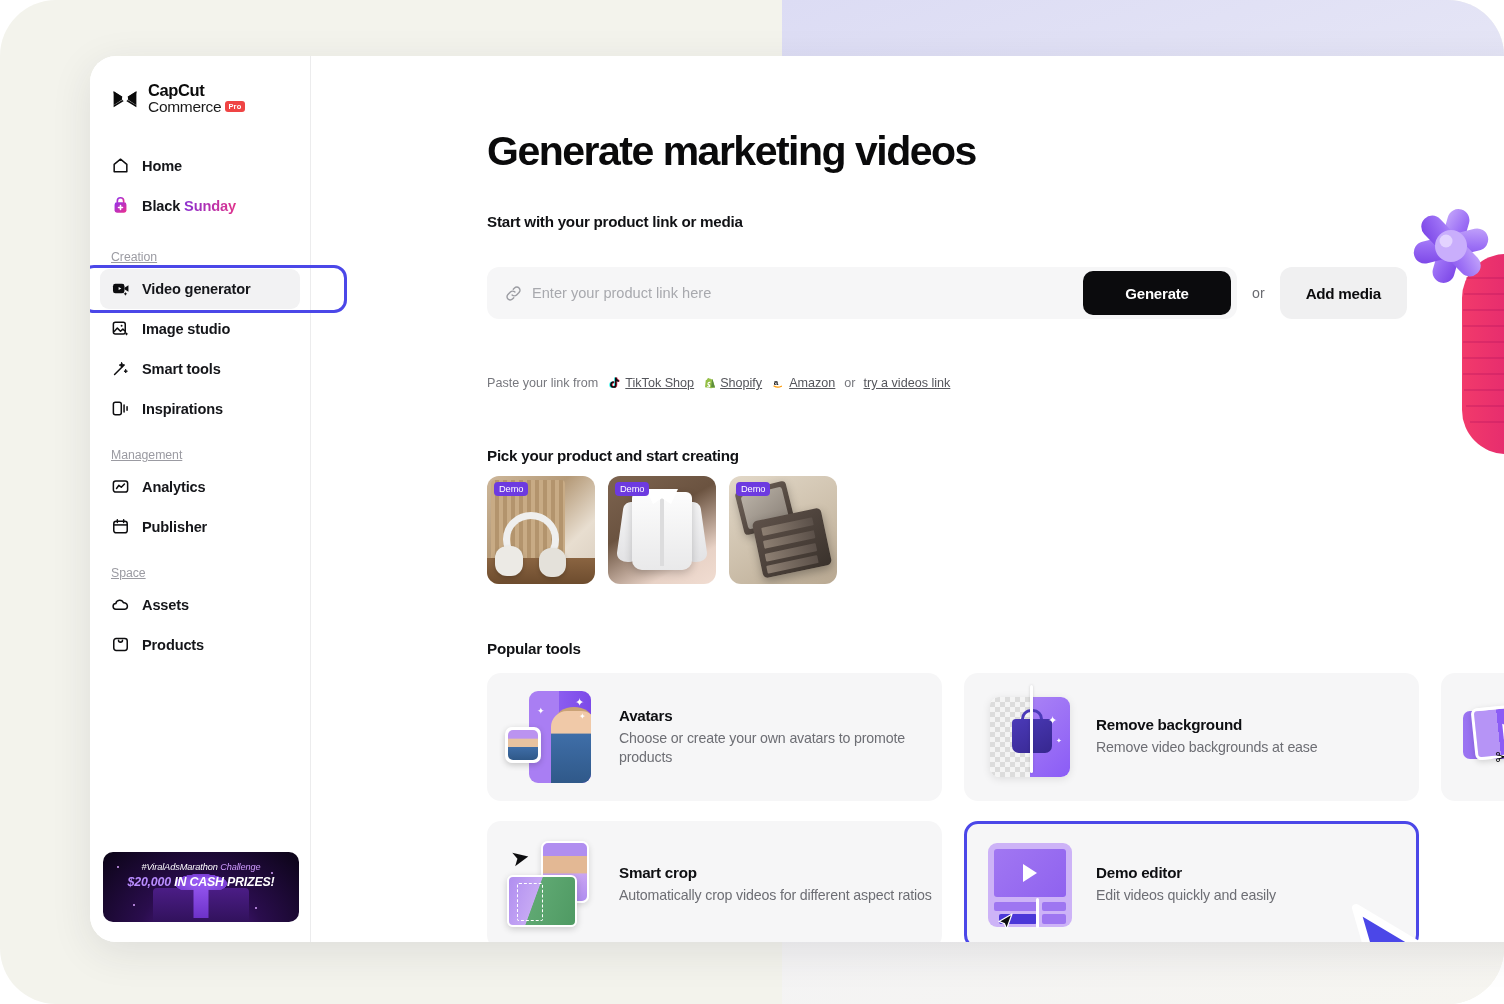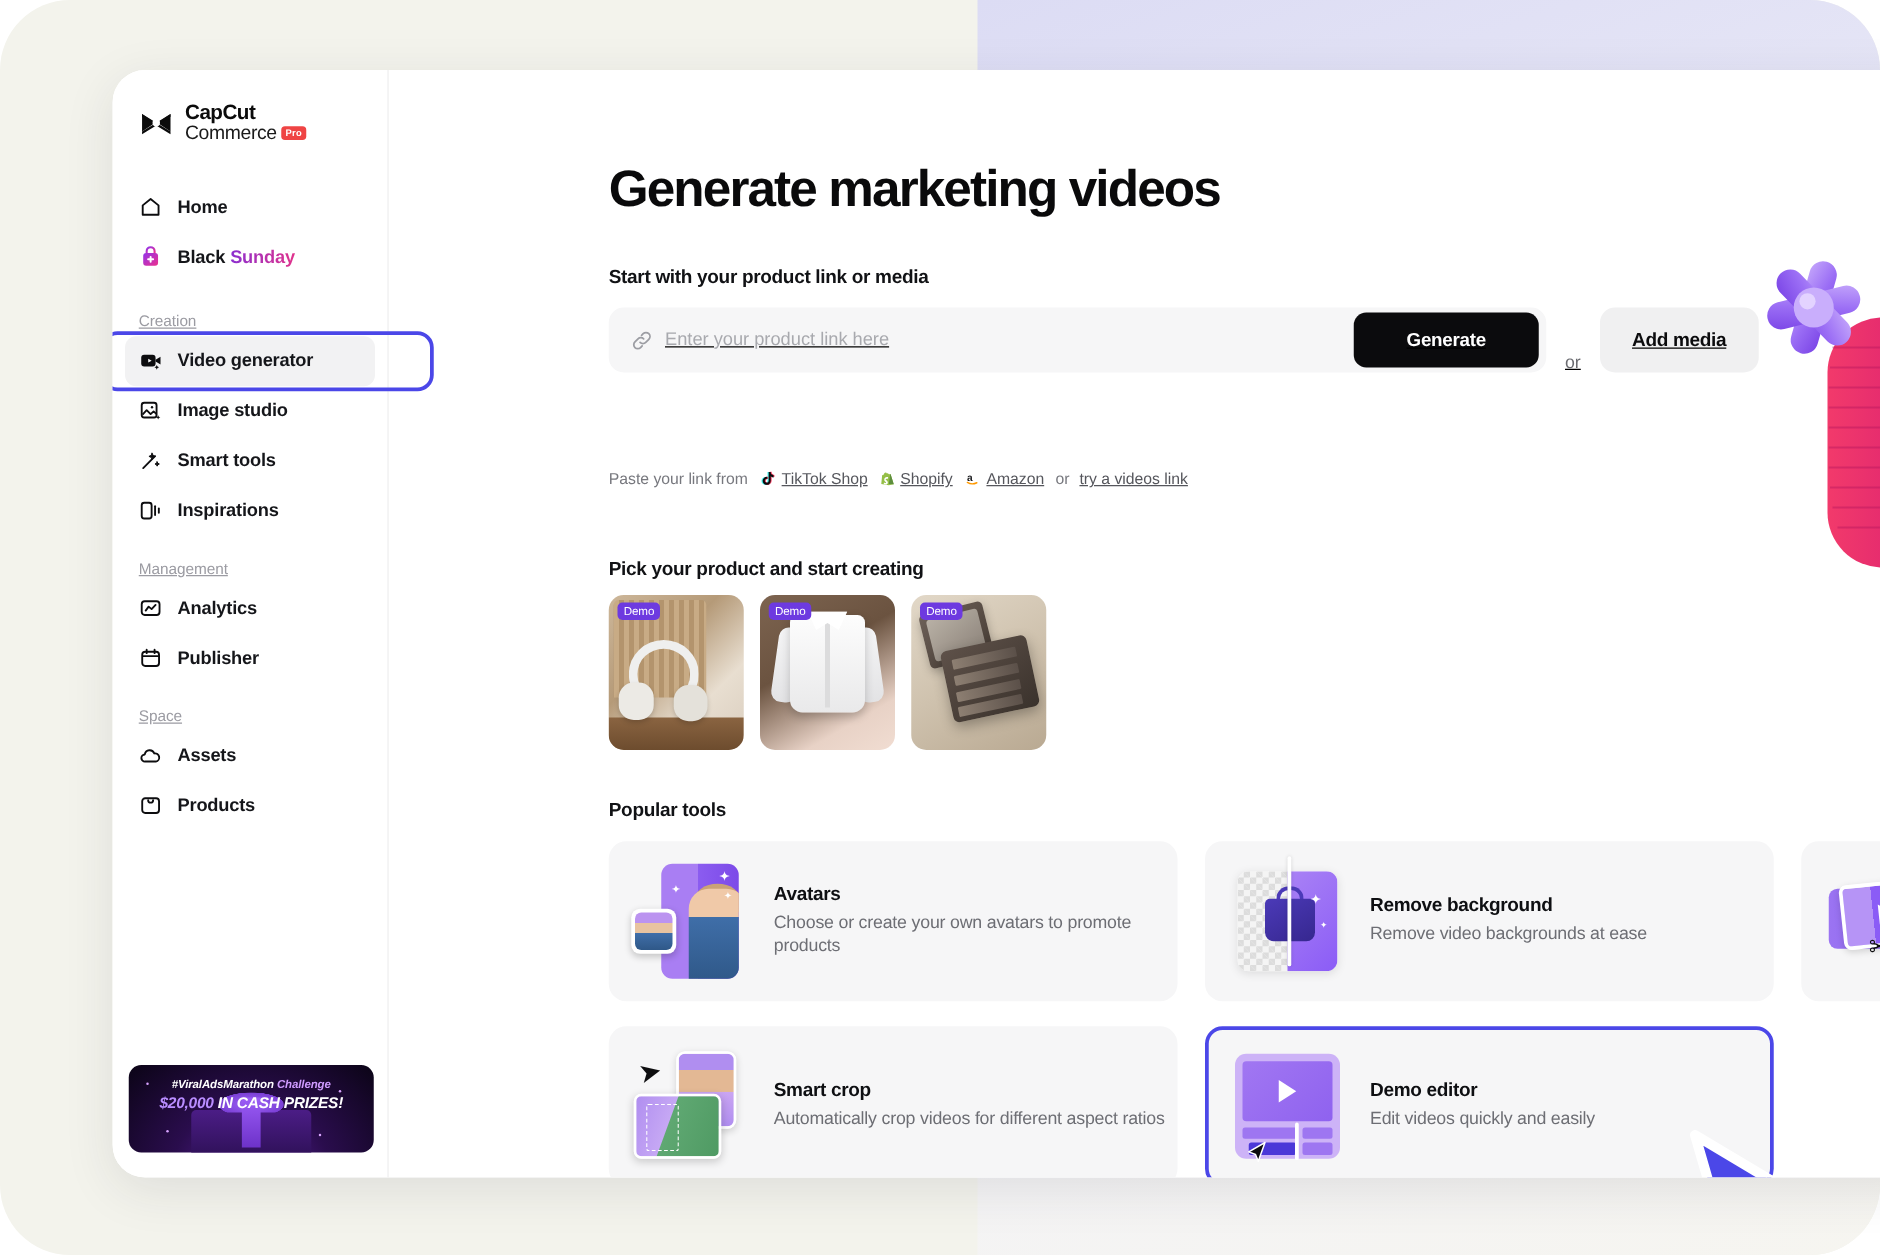--- a/index.html
+++ b/index.html
@@ -124,21 +124,21 @@
     position: absolute;
     left: 13px; bottom: 20px;
     width: 196px; height: 70px;
     border-radius: 10px;
     overflow: hidden;
     background: radial-gradient(ellipse at 50% 120%, #5b1f9e 0%, #2a0d4d 45%, #0b0416 100%);
     cursor: pointer;
   }
   .promo .ptxt1 {
     position: absolute; top: 10px; left: 0; right: 0; text-align: center;
-    font-size: 9.2px; font-weight: bold; font-style: italic; color: #fff; letter-spacing: -.1px;
+    font-size: 9.2px; font-weight: normal; font-style: italic; color: #fff; letter-spacing: -.1px;
   }
   .promo .ptxt1 em { color: #cf9bff; font-style: italic; }
   .promo .ptxt2 {
     position: absolute; top: 23px; left: 0; right: 0; text-align: center;
     font-size: 12.4px; font-weight: bold; font-style: italic; color: #fff; letter-spacing: -.2px;
   }
   .promo .ptxt2 em { color: #b98dff; font-style: italic; }
   .promo .gift {
     position: absolute; left: 50%; transform: translateX(-50%);
     bottom: -8px; width: 96px; height: 42px;
@@ -179,22 +179,22 @@
     font-size: 15.2px;
     font-weight: bold;
     color: #111215;
     letter-spacing: -.25px;
   }
 
   #lbl-start { position: absolute; left: 176px; top: 157px; }
 
   #link-row {
     position: absolute;
-    left: 176px; top: 190px;
-    display: flex; align-items: flex-end; text-decoration: underline;
+    left: 176px; top: 211px;
+    display: flex; align-items: center;
   }
   #link-input-wrap {
     width: 750px; height: 52px;
     background: #f6f6f7;
     border-radius: 12px;
     display: flex; align-items: center;
     padding: 0 4px 0 17px;
     position: relative;
   }
   #link-input {
@@ -244,21 +244,21 @@
   #paste-row .sample { color: #55565c; text-decoration: underline; cursor: pointer; margin-left: 3px;}
 
   #lbl-pick { position: absolute; left: 176px; top: 391px; }
 
   #product-row {
     position: absolute;
     left: 176px; top: 420px;
     display: flex; gap: 13px;
   }
   .product-card {
-    width: 108px; height: 124px;
+    width: 108px; height: 108px;
     border-radius: 12px;
     position: relative;
     overflow: hidden;
     cursor: pointer;
     padding-left: 36px;
   }
   .demo-badge {
     position: absolute; left: 7px; top: 6px;
     background: #6d3ae0; color: #fff;
     font-size: 9.3px; font-weight: 500;

